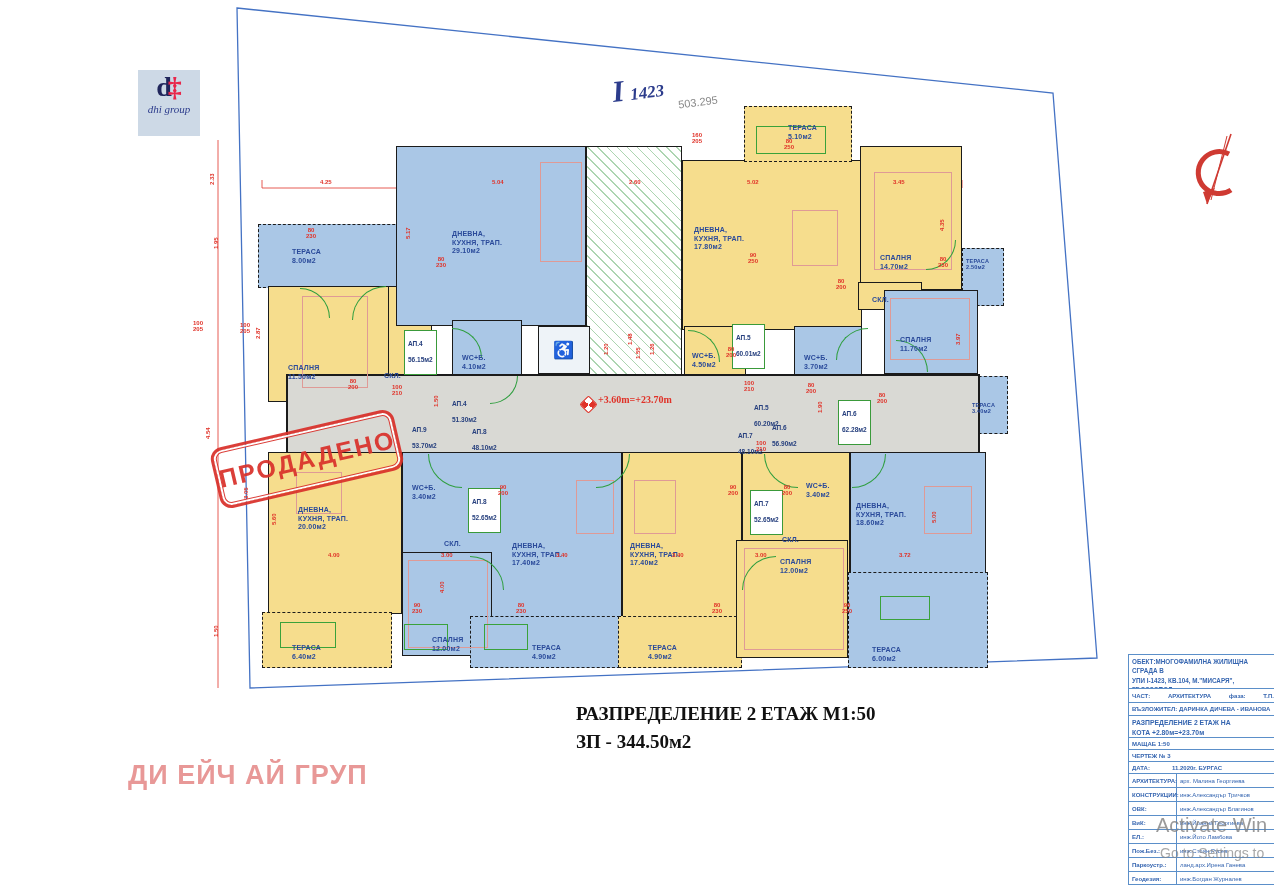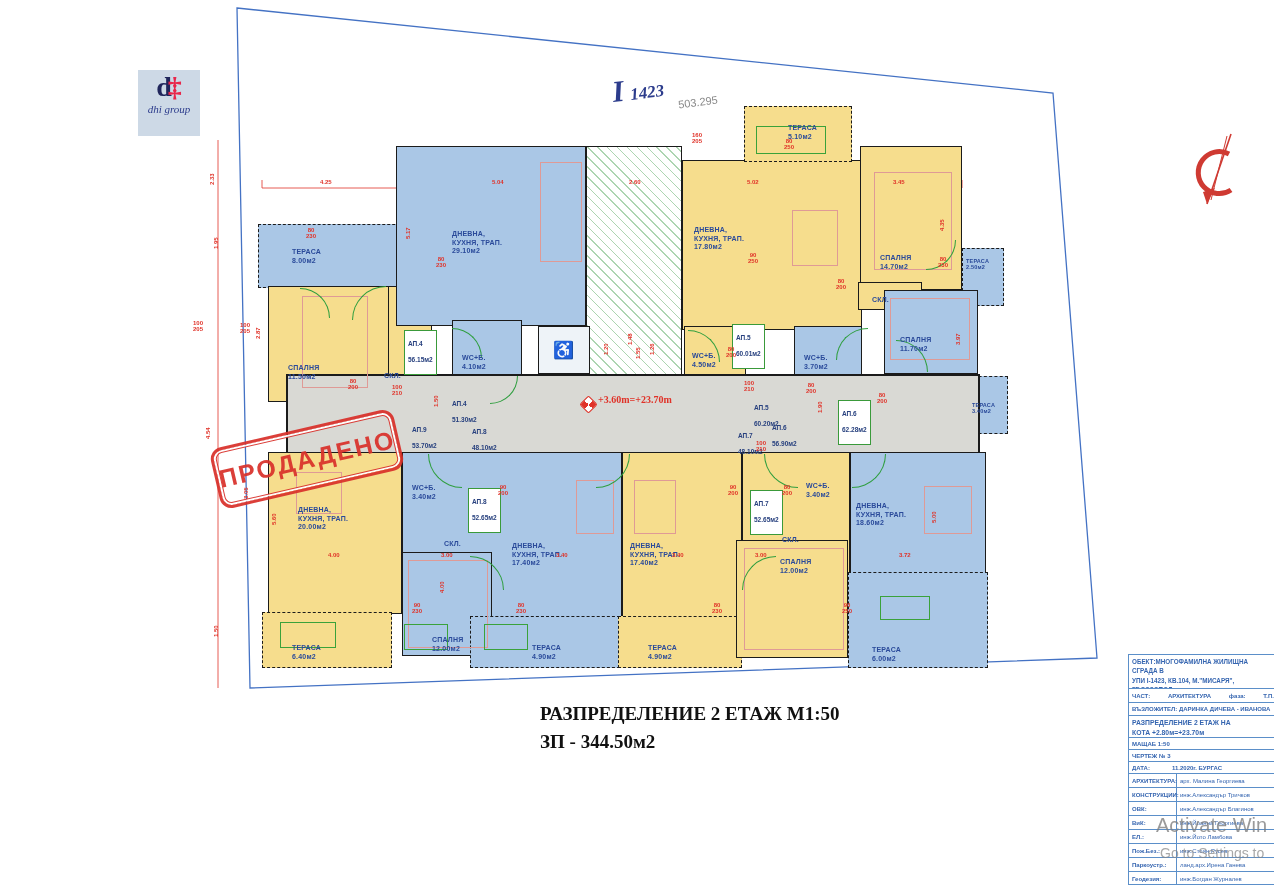--- a/index.html
+++ b/index.html
@@ -55,21 +55,21 @@
   .logo .mark .d{color:#20265c}.logo .mark .h{color:#e8274b;margin-left:-4px}
   .logo .script{display:block;font-family:"Liberation Serif",serif;font-style:italic;
                 color:#2c3c8c;font-size:11px;margin-top:1px}
   
   .parcel{position:absolute;left:612px;top:72px;z-index:8;transform:rotate(-7deg);
           font-family:"Liberation Serif",serif;font-style:italic;font-weight:bold;color:#2c3c8c}
   .parcel .big{font-size:30px}.parcel .num{font-size:17px;margin-left:6px}
   .cadastre{position:absolute;left:678px;top:96px;z-index:8;transform:rotate(-7deg);
             color:#8a8a8a;font-size:11px}
   
-  .main-title{position:absolute;left:540px;top:700px;z-index:8;color:#111;
+  .main-title{position:absolute;left:576px;top:700px;z-index:8;color:#111;
               font-family:"Liberation Serif",serif;font-weight:bold;font-size:19px;line-height:1.45}
   
   .brand{position:absolute;left:128px;top:760px;z-index:8;color:#e89897;font-weight:bold;
          font-size:27px;letter-spacing:1px}
   
   .tb{position:absolute;left:1128px;top:654px;width:150px;height:231px;z-index:7;background:#fff;
       border:1px solid #5b8fc9;color:#3565b0;font-size:6px;box-sizing:border-box}
   .tb .row{border-bottom:1px solid #5b8fc9;display:flex;align-items:center;box-sizing:border-box;overflow:hidden}
   .tb .obj{display:block;font-weight:bold;font-size:6.3px;line-height:1.5;padding:2px 3px;height:34px;
            white-space:pre-line}
@@ -129,20 +129,21 @@
     <line x1="46" y1="6" x2="22" y2="76" stroke="#cf3a32" stroke-width="1.6"></line>
     <line x1="42" y1="8" x2="26" y2="72" stroke="#cf3a32" stroke-width="1"></line>
     <polygon points="22,76 30,60 18,64" fill="#cf3a32"></polygon>
   </svg>
 
   <div class="main-title">
     <div>РАЗПРЕДЕЛЕНИЕ 2 ЕТАЖ М1:50</div>
     <div>ЗП - 344.50м2</div>
   </div>
 
+  <div class="brand">ДИ ЕЙЧ АЙ ГРУП</div>
 
   <div class="tb">
     <div class="row obj">ОБЕКТ:МНОГОФАМИЛНА ЖИЛИЩНА СГРАДА В
 УПИ I-1423, КВ.104, М."МИСАРЯ", ГР.СОЗОПОЛ
 ПИ С ИД.67800.503.295 ПО КК НА ГР.СОЗОПОЛ</div>
     <div class="row part">
       <span>ЧАСТ:</span>
       <span>АРХИТЕКТУРА</span>
       <span>фаза:</span>
       <span>Т.П.</span>

